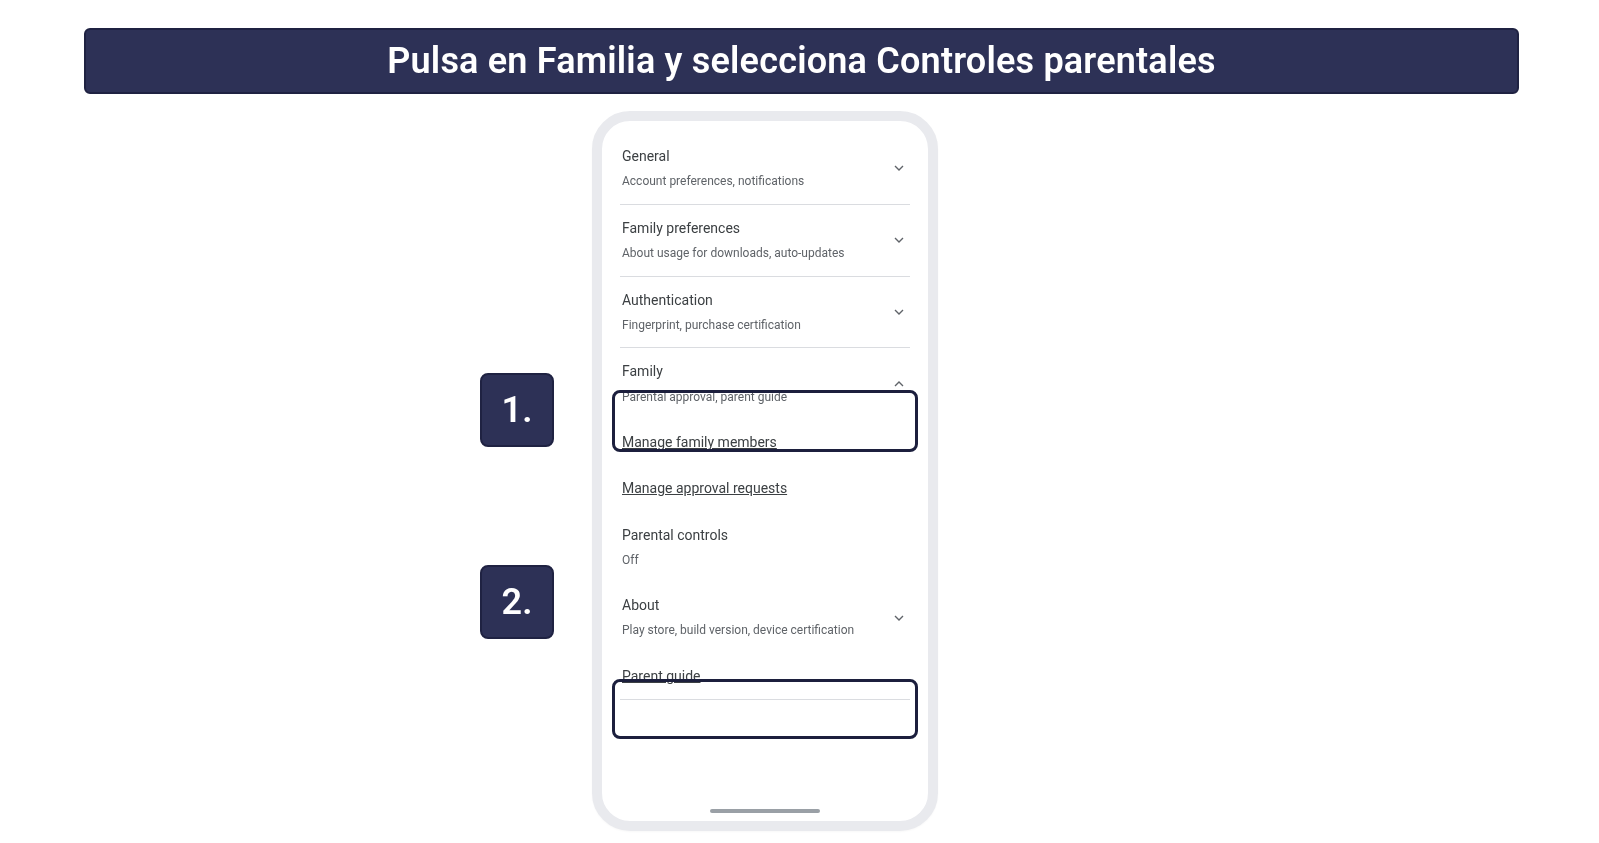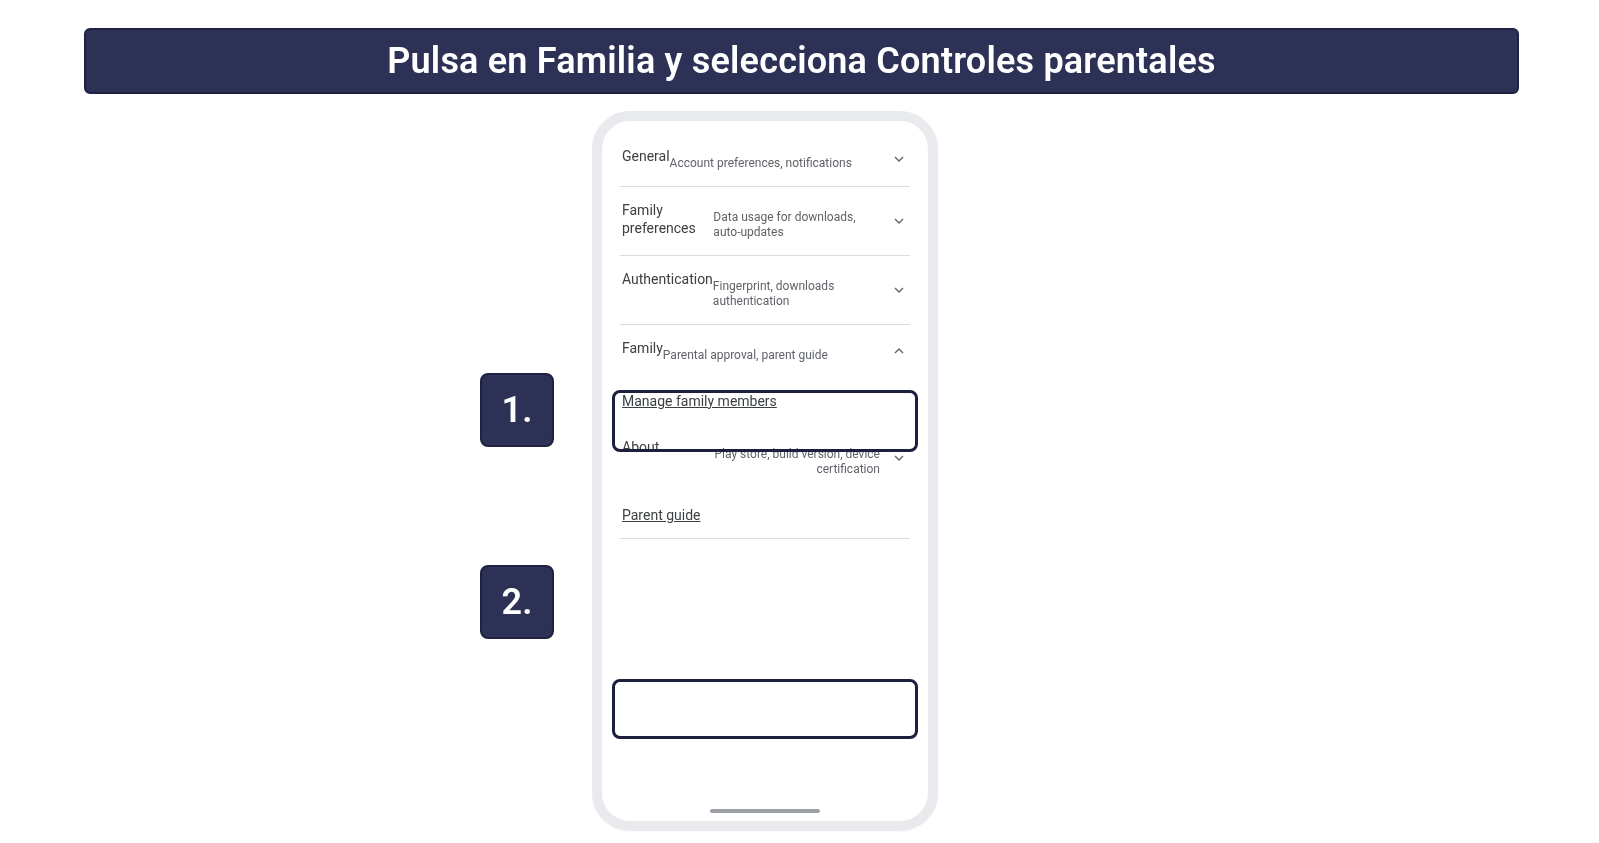--- a/index.html
+++ b/index.html
@@ -61,22 +61,22 @@
   .list { width: 100%; }
 
   .row {
     display: flex;
     align-items: center;
     justify-content: space-between;
     column-gap: 10px;
     padding: 14px 2px;
     border-bottom: 1px solid var(--line);
   }
-  .row.noline { border-bottom: none; text-align: right; }
-  .labels { display: flex; }
+  .row.noline { border-bottom: none; }
+  .labels { display: flex; flex-direction: column; }
   .title { color: var(--text); font-size: 14px; line-height: 1.3; }
   .sub   { color: var(--subtext); font-size: 12px; line-height: 1.3; margin-top: 9px; }
 
   .sub-only .title { font-size: 14px; text-decoration: underline; }
 
   .chev {
     width: 18px; height: 18px; flex: none;
     display: inline-flex; align-items: center; justify-content: center;
     color: var(--subtext);
   }
@@ -149,33 +149,33 @@
           <span class="chev">
             <svg viewBox="0 0 24 24">
                 <polyline points="6 9 12 15 18 9"></polyline>
               </svg>
           </span>
         </div>
 
         <div class="row">
           <div class="labels">
             <span class="title">Family preferences</span>
-            <span class="sub">Data usage for downloads, auto-updates</span>
+            <span class="sub">About usage for downloads, auto-updates</span>
           </div>
           <span class="chev">
             <svg viewBox="0 0 24 24">
                 <polyline points="6 9 12 15 18 9"></polyline>
               </svg>
           </span>
         </div>
 
         <div class="row">
           <div class="labels">
             <span class="title">Authentication</span>
-            <span class="sub">Fingerprint, downloads authentication</span>
+            <span class="sub">Fingerprint, purchase certification</span>
           </div>
           <span class="chev">
             <svg viewBox="0 0 24 24">
                 <polyline points="6 9 12 15 18 9"></polyline>
               </svg>
           </span>
         </div>
 
         <div class="row noline">
           <div class="labels">
@@ -189,21 +189,32 @@
           </span>
         </div>
 
         <div class="row noline sub-only">
           <div class="labels">
             <span class="title">Manage family members</span>
           </div>
         </div>
 
 
-
+        <div class="row noline sub-only">
+          <div class="labels">
+            <span class="title">Manage approval requests</span>
+          </div>
+        </div>
+
+        <div class="row noline">
+          <div class="labels">
+            <span class="title">Parental controls</span>
+            <span class="sub">Off</span>
+          </div>
+        </div>
 
         <div class="row noline">
           <div class="labels">
             <span class="title">About</span>
             <span class="sub">Play store, build version, device certification</span>
           </div>
           <span class="chev">
             <svg viewBox="0 0 24 24">
                 <polyline points="6 9 12 15 18 9"></polyline>
               </svg>

